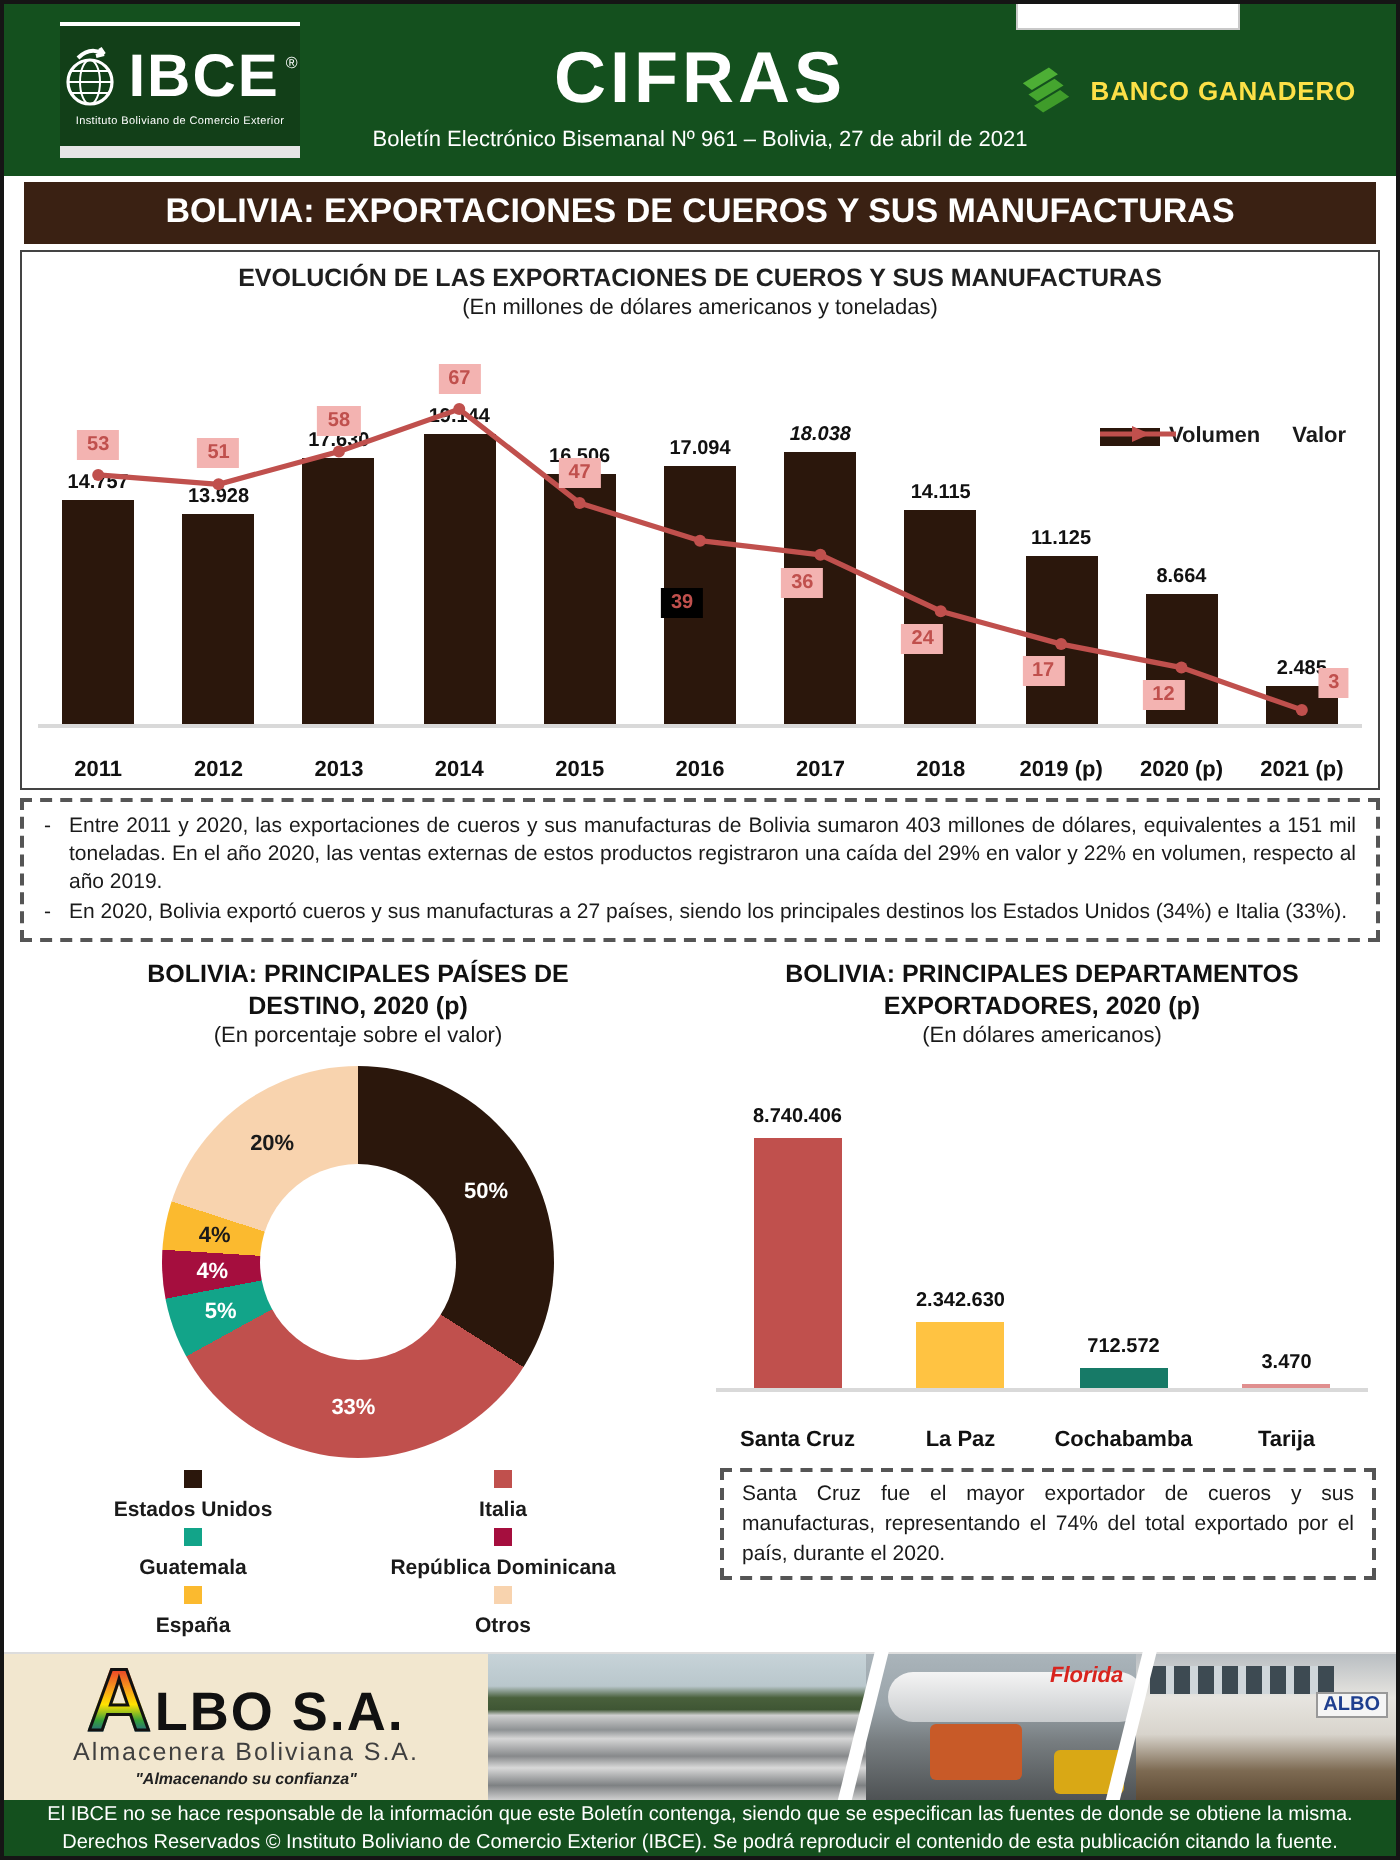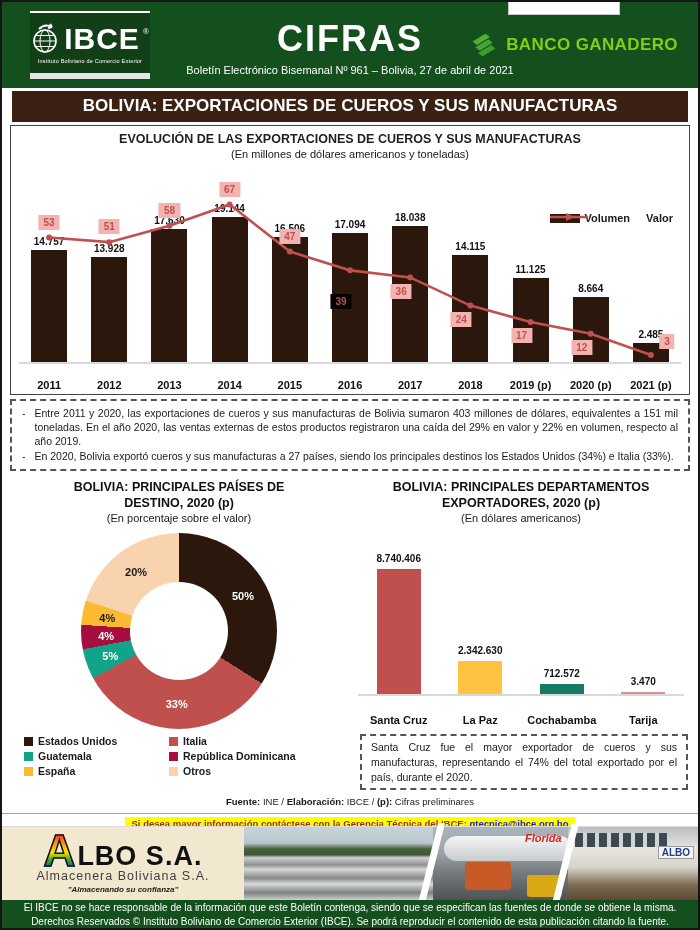--- a/index.html
+++ b/index.html
@@ -21,21 +21,21 @@
     background:#123f18; border-top:2px solid #fff; border-bottom:6px solid #e5e5e5;
     display:flex; flex-direction:column; justify-content:center; align-items:center;text-align:center;
   }
   .ibce-row { display:flex; align-items:center; gap:3px; }
   .ibce-name { color:#fff; font-weight:bold; font-size:30px; letter-spacing:1px; line-height:1; }
   .ibce-reg { color:#fff; font-size:8px; vertical-align:top; align-self:flex-start; margin-top:4px; }
   .ibce-tag { color:#fff; font-size:5.5px; margin-top:3px; letter-spacing:0.2px; white-space:nowrap; }
   .cifras { position:absolute; top:16px; left:0; right:0; text-align:center; color:#fff; font-weight:bold; font-size:36px; letter-spacing:2px; }
   .header-sub { position:absolute; top:62px; left:0; right:0; text-align:center; color:#fff; font-size:11px; }
   .banco { position:absolute; right:20px; top:30px; display:flex; align-items:center; gap:7px; }
-  .banco-name { color:#84cc16; font-weight:bold; font-size:17px; letter-spacing:0.4px; }
+  .banco-name { color:#fde047; font-weight:bold; font-size:13px; letter-spacing:0.4px; }
 
   
   .banner { margin:3px 10px; background:#3a2113; color:#fff; text-align:center; font-weight:bold; font-size:17px; padding:5px 0 6px; }
 
   
   .main-box { margin:2px 8px 0; border:1px solid #444; padding:5px 8px 3px; }
   .main-title { text-align:center; font-weight:bold; font-size:12.5px; color:#1f1f1f; line-height:1.3; }
   .main-sub { text-align:center; font-size:11px; margin-top:1px; }
   .plot { position:relative; height:212px; margin-top:6px; }
   .plot svg { position:absolute; inset:0; overflow:visible; }
@@ -59,21 +59,21 @@
   .left-panel { width:338px; }
   .right-panel { flex:1; padding-left:4px; }
   .panel-title { text-align:center; font-weight:bold; font-size:12.5px; line-height:1.3; color:#111; }
   .panel-sub { text-align:center; font-size:11px; margin-top:1px; }
 
   .donut-wrap { width:196px; height:196px; margin:9px auto 6px; position:relative; }
   .donut { position:absolute; inset:0; border-radius:50%; }
   .hole { position:absolute; width:98px; height:98px; left:50%; top:50%; transform:translate(-50%,-50%); background:#fff; border-radius:50%; }
   .slice-label { position:absolute; transform:translate(-50%,-50%); font-weight:bold; font-size:11px; }
   .donut-legend { display:grid; grid-template-columns:145px 165px; justify-content:center; row-gap:3px; font-size:10.5px; font-weight:bold; }
-  .dl-item { display:flex; align-items:center; gap:5px; }
+  .dl-item { display:flex; align-items:center; gap:5px;flex-direction:column; }
   .dl-sw { width:9px; height:9px; flex:0 0 auto; }
 
   .dept-plot { position:relative; height:178px; margin:10px 6px 0; }
   .dept-base { position:absolute; left:0; right:0; top:160px; border-top:2px solid #d9d9d9; }
   .dept-bar { position:absolute; width:44px; transform:translateX(-50%); }
   .dept-label { position:absolute; transform:translateX(-50%); font-size:10px; font-weight:bold; white-space:nowrap; color:#111; }
   .dept-cats { display:flex; margin:2px 6px 0; }
   .dept-cats div { flex:1; text-align:center; font-weight:bold; font-size:11px; color:#111; }
   .note { border:2px dashed #555; margin:8px 2px 0 8px; padding:4px 9px; font-size:10.5px; line-height:1.4; text-align:justify; }
 
@@ -174,21 +174,21 @@
       <div class="vbar-label" style="left: 90.2727px; bottom: 124.493px;">13.928</div>
       <div class="vbar" style="left: 150.455px; height: 133.533px; bottom: 16px; background: rgb(43, 23, 12);"></div>
       <div class="vbar-label" style="left: 150.455px; bottom: 152.533px;">17.630</div>
       <div class="vbar" style="left: 210.636px; height: 145px; bottom: 16px; background: rgb(43, 23, 12);"></div>
       <div class="vbar-label" style="left: 210.636px; bottom: 164px;">19.144</div>
       <div class="vbar" style="left: 270.818px; height: 125.019px; bottom: 16px; background: rgb(43, 23, 12);"></div>
       <div class="vbar-label" style="left: 270.818px; bottom: 144.019px;">16.506</div>
       <div class="vbar" style="left: 331px; height: 129.473px; bottom: 16px; background: rgb(43, 23, 12);"></div>
       <div class="vbar-label" style="left: 331px; bottom: 148.473px;">17.094</div>
       <div class="vbar" style="left: 391.182px; height: 136.623px; bottom: 16px; background: rgb(43, 23, 12);"></div>
-      <div class="vbar-label" style="left: 391.182px; bottom: 155.623px;">18.038</div>
+      <div class="vbar-label" style="left: 391.182px; bottom: 155.623px; font-style: italic;">18.038</div>
       <div class="vbar" style="left: 451.364px; height: 106.909px; bottom: 16px; background: rgb(43, 23, 12);"></div>
       <div class="vbar-label" style="left: 451.364px; bottom: 125.909px;">14.115</div>
       <div class="vbar" style="left: 511.545px; height: 84.2627px; bottom: 16px; background: rgb(43, 23, 12);"></div>
       <div class="vbar-label" style="left: 511.545px; bottom: 103.263px;">11.125</div>
       <div class="vbar" style="left: 571.727px; height: 65.6226px; bottom: 16px; background: rgb(43, 23, 12);"></div>
       <div class="vbar-label" style="left: 571.727px; bottom: 84.6226px;">8.664</div>
       <div class="vbar" style="left: 631.909px; height: 18.8218px; bottom: 16px; background: rgb(43, 23, 12);"></div>
       <div class="vbar-label" style="left: 631.909px; bottom: 37.8218px;">2.485</div>
       <svg viewBox="0 0 662 212" width="100%" height="100%">
         <polyline points="30.09090909090909,71.44999999999999 90.27272727272727,76.14999999999999 150.45454545454547,59.69999999999999 210.63636363636363,38.54999999999998 270.8181818181818,85.55 331,104.35 391.1818181818182,111.39999999999999 451.3636363636364,139.6 511.54545454545456,156.05 571.7272727272727,167.8 631.9090909090909,188.95" fill="none" stroke="#c0504d" stroke-width="2.6"></polyline>

